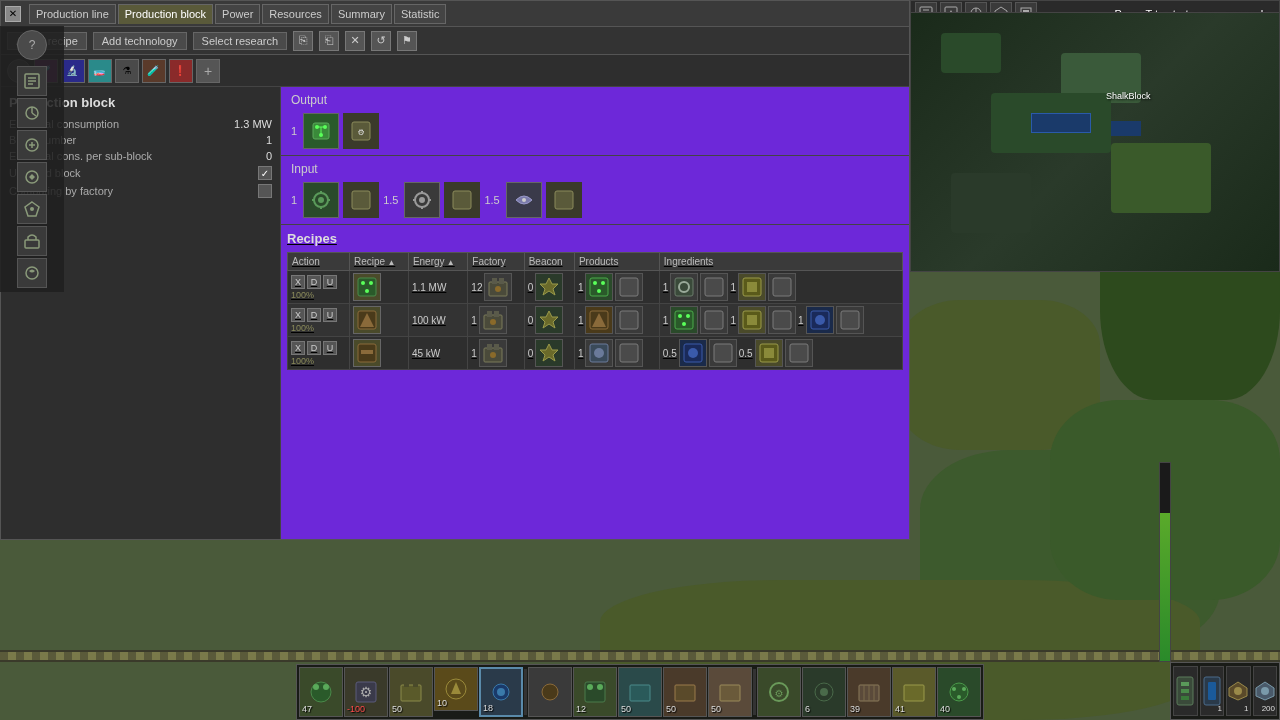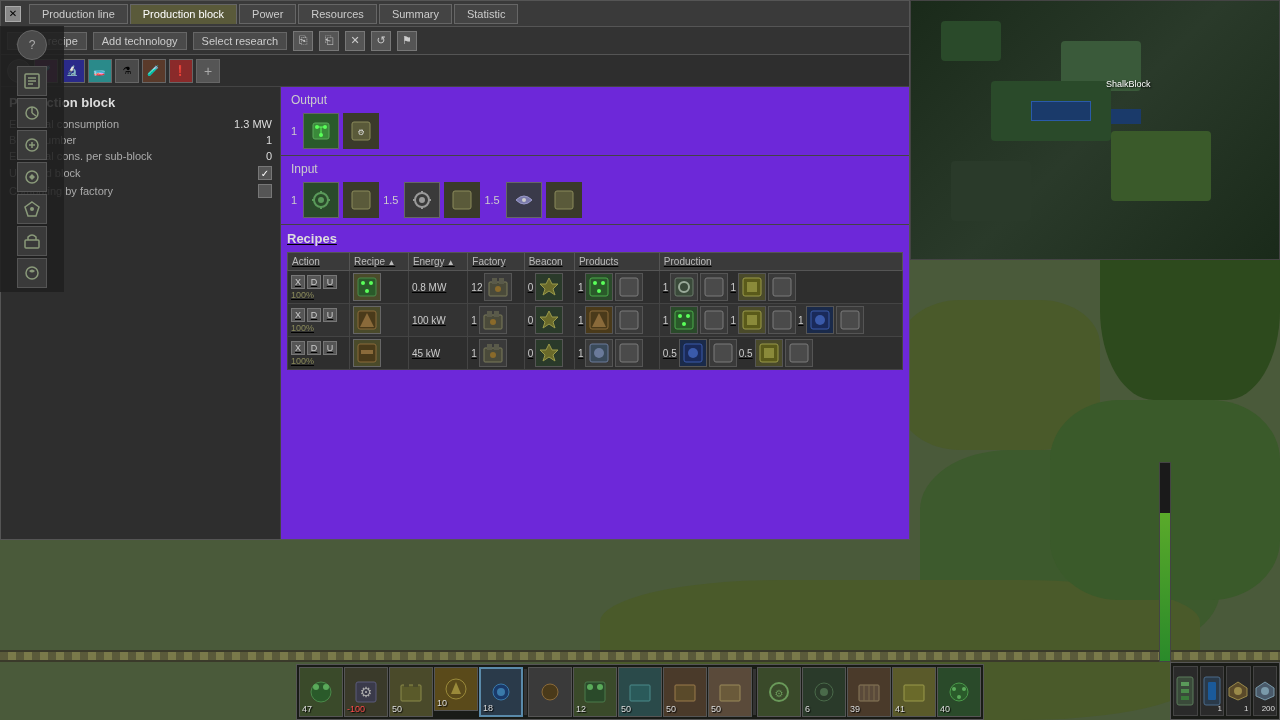--- a/index.html
+++ b/index.html
@@ -56,21 +56,21 @@
       margin-right: 8px;
       flex-shrink: 0;
     }
 
     .tabs {
       display: flex;
       gap: 2px;
     }
 
     .tab {
-      padding: 3px 12px;
+      padding: 3px 6px;
       background: #444;
       border: 1px solid #666;
       color: #ccc;
       cursor: pointer;
       font-size: 11px;
     }
 
     .tab.active {
       background: #5a5a3a;
       color: #fff;
@@ -345,21 +345,21 @@
 
     .green-icon { background: #2a4a2a; }
     .yellow-icon { background: #4a4a2a; }
     .gray-icon { background: #3a3a3a; }
     .brown-icon { background: #3a2a1a; }
     .blue-icon { background: #1a2a4a; }
 
     
     .minimap {
       position: absolute;
-      top: 0;
+      top: 12px;
       right: 0;
       width: 370px;
       height: 260px;
       background: #1a2a1a;
       border: 1px solid #444;
     }
 
     
     .notice {
       position: absolute;
@@ -542,21 +542,21 @@
 
         <table class="recipes-table">
           <thead>
             <tr>
               <th>Action</th>
               <th class="sortable">Recipe</th>
               <th class="sortable">Energy</th>
               <th>Factory</th>
               <th>Beacon</th>
               <th>Products</th>
-              <th>Production</th>
+              <th>Ingredients</th>
             </tr>
           </thead>
           <tbody>
 
             <tr>
               <td>
                 <div class="action-btns">
                   <div class="act-btn">X</div>
                   <div class="act-btn">D</div>
                   <div class="act-btn">U</div>
@@ -569,21 +569,21 @@
                     <svg width="22" height="22" viewBox="0 0 22 22">
                         <rect x="2" y="2" width="18" height="18" rx="2" fill="#2a5a2a" stroke="#4a8a4a" stroke-width="1"></rect>
                         <circle cx="7" cy="7" r="2" fill="#5aff5a"></circle>
                         <circle cx="15" cy="7" r="2" fill="#5aff5a"></circle>
                         <circle cx="11" cy="15" r="2" fill="#5aff5a"></circle>
                       </svg>
                   </div>
                 </div>
               </td>
               <td>
-                <span>0.8 MW</span>
+                <span>1.1 MW</span>
               </td>
               <td>
                 <div style="display:flex;align-items:center;gap:2px;">
                   <span>12</span>
                   <div class="factory-icon">
                     <svg width="22" height="22" viewBox="0 0 22 22">
                         <rect x="2" y="6" width="18" height="14" rx="1" fill="#4a4a3a" stroke="#7a7a5a" stroke-width="1"></rect>
                         <rect x="5" y="2" width="5" height="6" fill="#5a5a4a"></rect>
                         <rect x="12" y="2" width="5" height="6" fill="#5a5a4a"></rect>
                         <circle cx="11" cy="13" r="3" fill="#8a6a2a"></circle>

